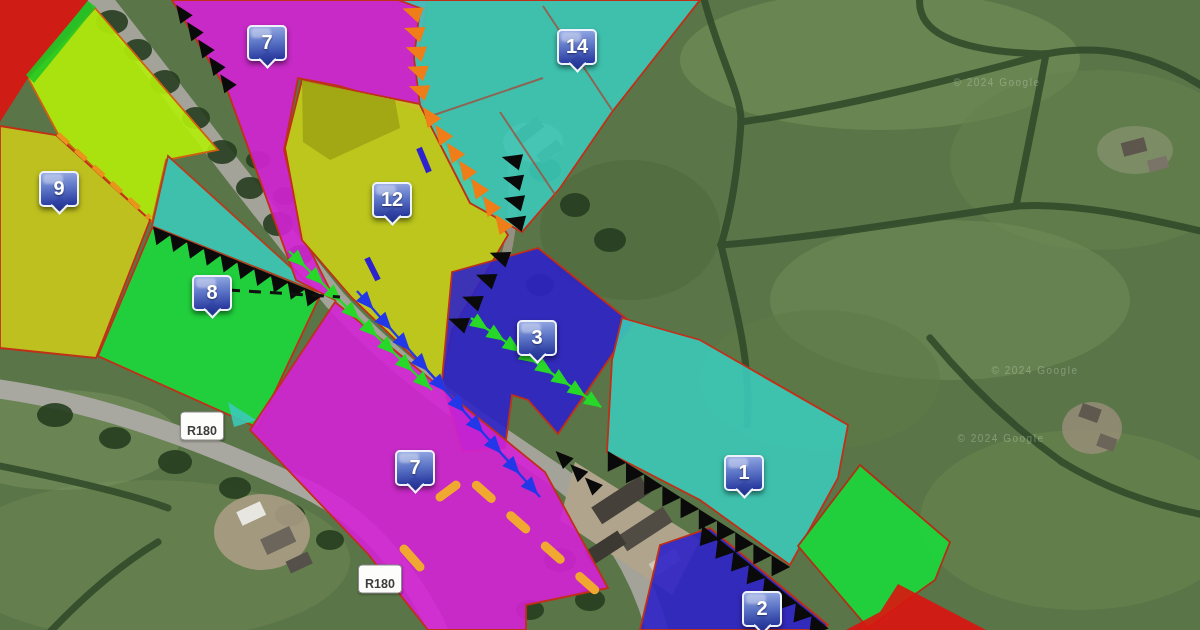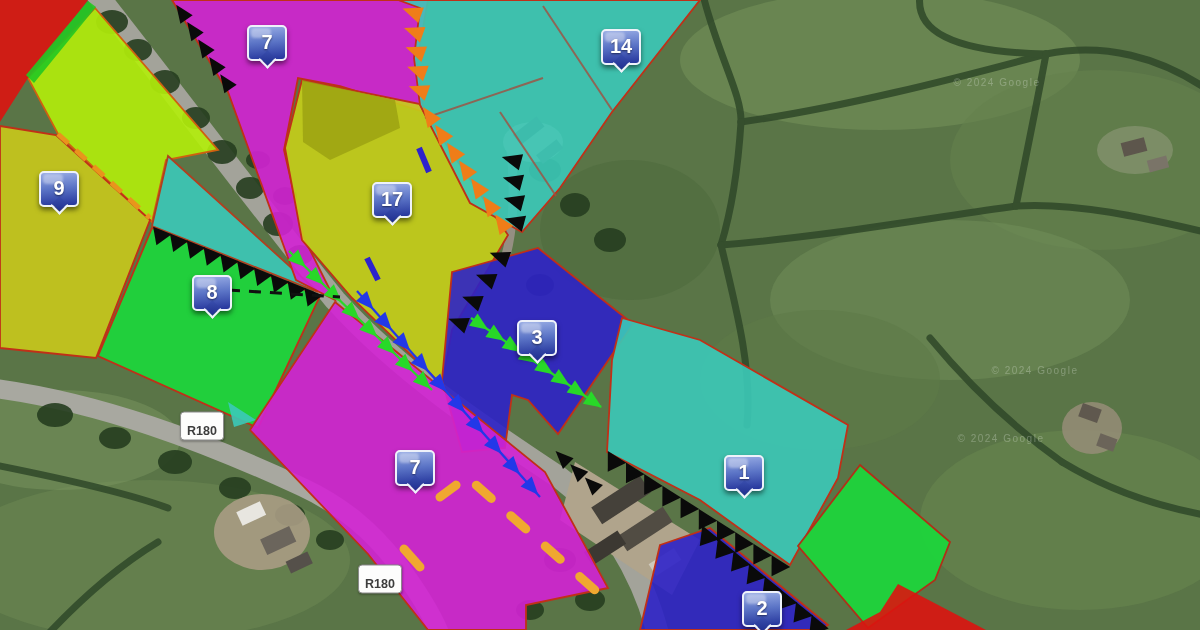--- a/index.html
+++ b/index.html
@@ -238,28 +238,28 @@
         <polyline points="404,549 420,567" fill="none" stroke="#f0a830" stroke-width="9" stroke-dasharray="26 4" stroke-linecap="round"></polyline>
         <polyline points="419,148 429,172" fill="none" stroke="#2d22cc" stroke-width="6"></polyline>
         <polyline points="367,258 378,280" fill="none" stroke="#2d22cc" stroke-width="6"></polyline>
       </g>
 </svg>
 
 <div id="overlay">
       <div class="pin" style="left: 247px; top: 25px;">
         <span class="pin-num">7</span>
       </div>
-      <div class="pin" style="left: 557px; top: 29px; margin-left: 44px;">
+      <div class="pin" style="left: 557px; top: 29px;">
         <span class="pin-num">14</span>
       </div>
       <div class="pin" style="left: 39px; top: 171px;">
         <span class="pin-num">9</span>
       </div>
       <div class="pin" style="left: 372px; top: 182px;">
-        <span class="pin-num">17</span>
+        <span class="pin-num">12</span>
       </div>
       <div class="pin" style="left: 192px; top: 275px;">
         <span class="pin-num">8</span>
       </div>
       <div class="pin" style="left: 517px; top: 320px;">
         <span class="pin-num">3</span>
       </div>
       <div class="pin" style="left: 395px; top: 450px;">
         <span class="pin-num">7</span>
       </div>

